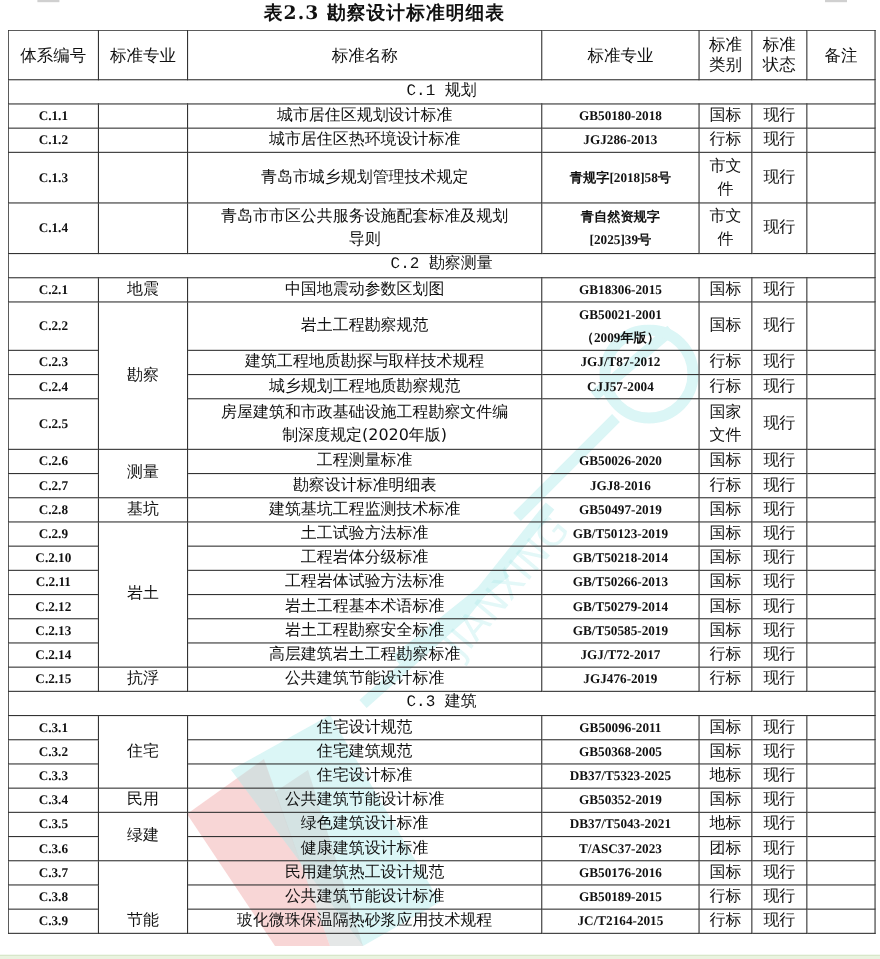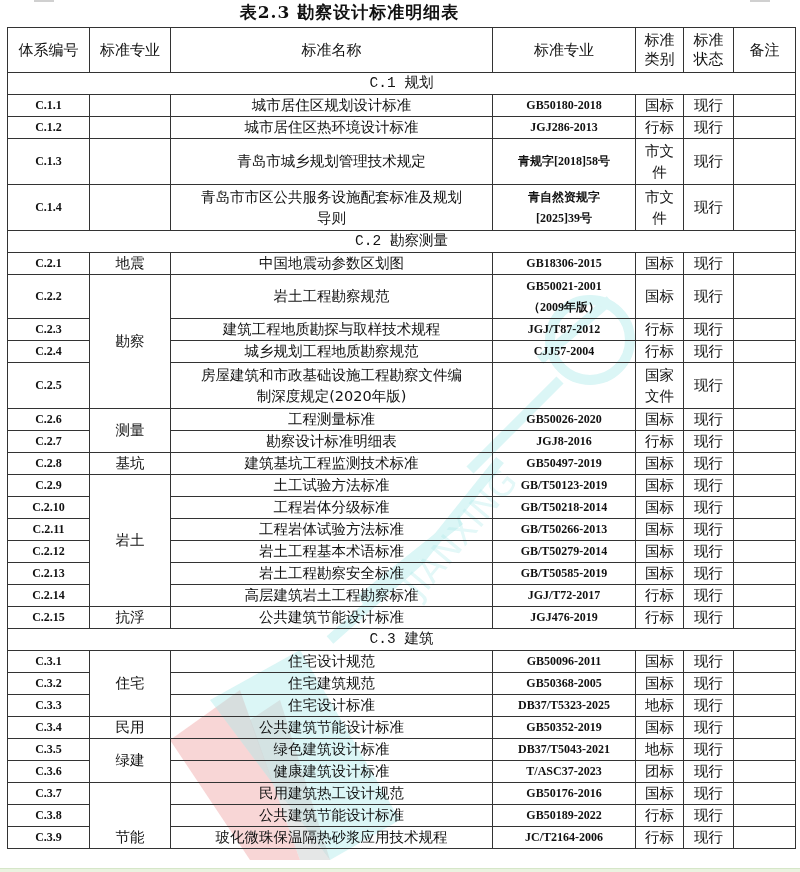--- a/index.html
+++ b/index.html
@@ -318,29 +318,29 @@
       <td rowspan="3" style="vertical-align:bottom;padding-bottom:0">节能</td>
       <td>民用建筑热工设计规范</td>
       <td class="num">GB50176-2016</td>
       <td>国标</td>
       <td>现行</td>
       <td></td>
     </tr>
     <tr class="r1">
       <td class="num">C.3.8</td>
       <td>公共建筑节能设计标准</td>
-      <td class="num">GB50189-2022</td>
+      <td class="num">GB50189-2015</td>
       <td>行标</td>
       <td>现行</td>
       <td></td>
     </tr>
     <tr class="r1">
       <td class="num">C.3.9</td>
       <td>玻化微珠保温隔热砂浆应用技术规程</td>
-      <td class="num">JC/T2164-2006</td>
+      <td class="num">JC/T2164-2015</td>
       <td>行标</td>
       <td>现行</td>
       <td></td>
     </tr>
   </tbody>
 </table>
 
 <div class="bottombar"></div>
 
 </body></html>

